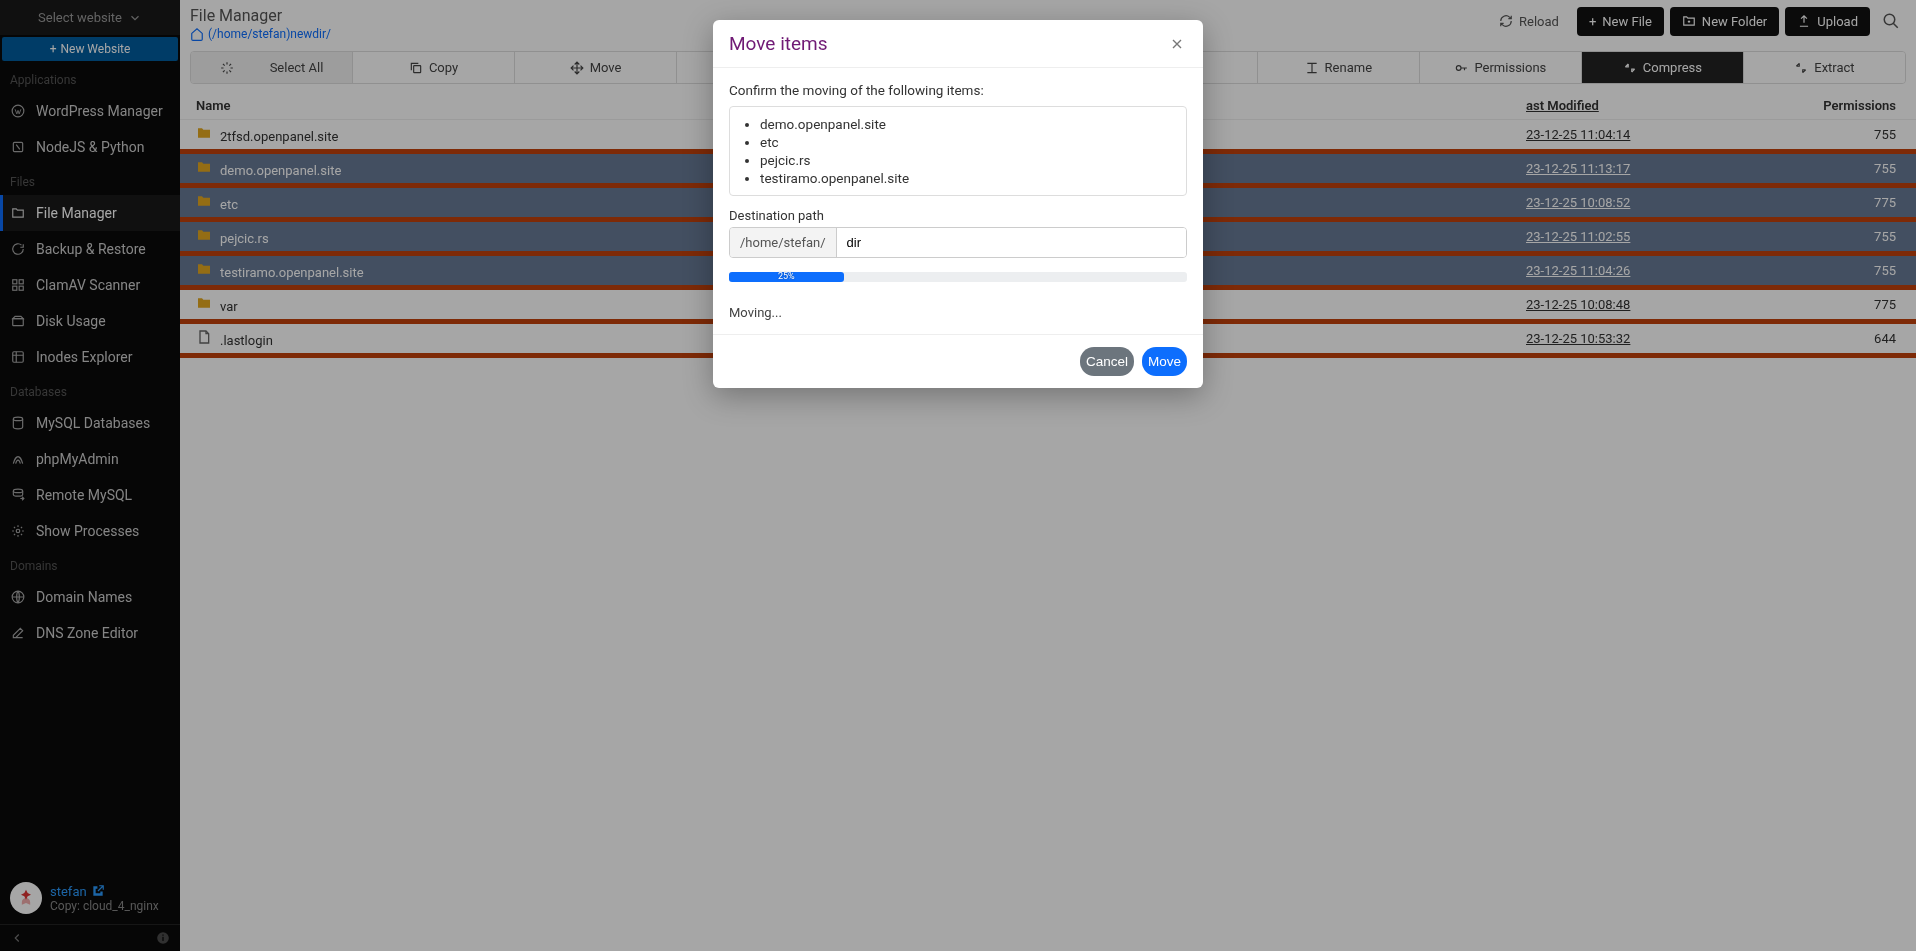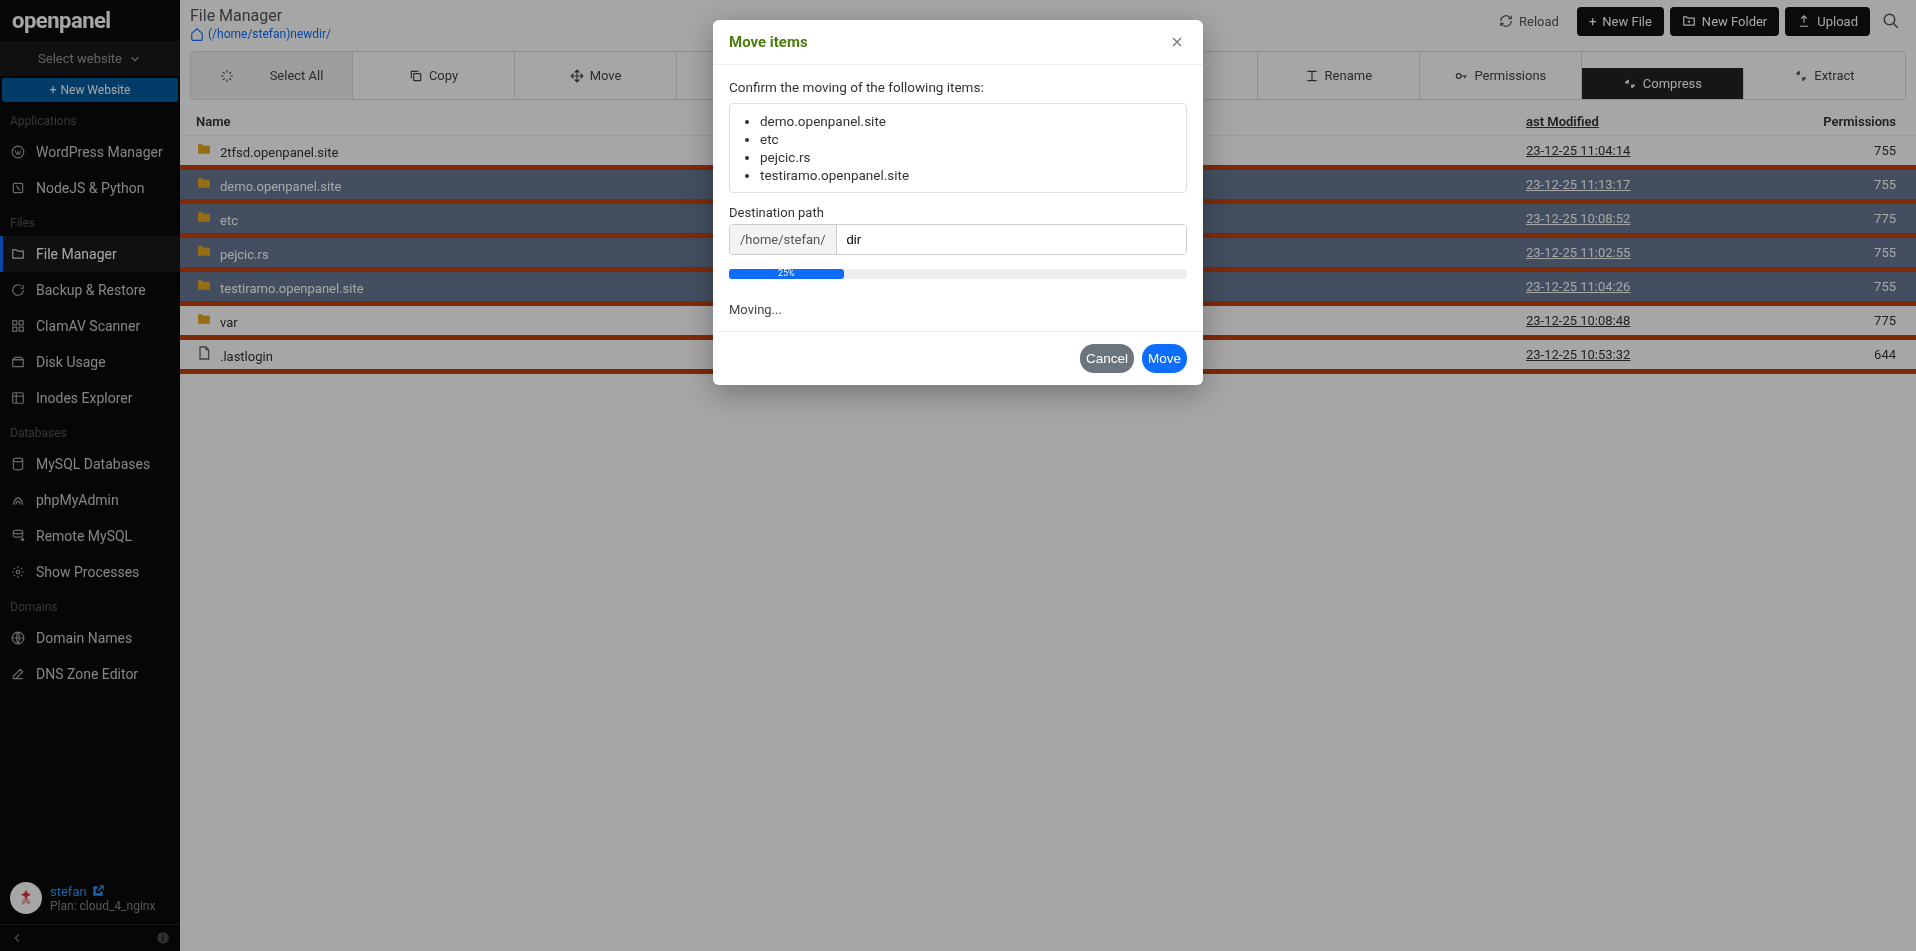--- a/index.html
+++ b/index.html
@@ -36,38 +36,38 @@
   .hdr-btn { display: flex; align-items: center; gap: 6px; padding: 7px 12px; border-radius: 4px; font-size: 13px; cursor: pointer; }
   .hdr-btn.ghost { color: #555; }
   .hdr-btn.dark { background: #111; color: #fff; }
   .hdr-search { width: 30px; height: 30px; display: flex; align-items: center; justify-content: center; color: #555; cursor: pointer; }
   
   
   .toolbar { display: flex; border: 1px solid #ddd; border-radius: 4px; margin: 8px 10px; overflow: hidden; }
   .tool-btn { flex: 1; display: flex; align-items: center; justify-content: center; gap: 6px; padding: 8px 0; font-size: 13px; color: #444; cursor: pointer; border-right: 1px solid #ddd; background: #fff; }
   .tool-btn:last-child { border-right: none; }
   .tool-btn.active { background: #f2f2f2; gap: 36px; }
-  .tool-btn.dark-active { background: #222; color: #fff; margin-top: 16px; }
+  .tool-btn.dark-active { background: #222; color: #fff; }
   
   
   .file-table { flex: 1; overflow: auto; }
   .ft-head { display: flex; padding: 6px 10px; font-weight: 600; color: #333; font-size: 13px; border-bottom: 1px solid #eee; }
   .col-name { flex: 1; padding-left: 6px; }
   .col-mod { width: 270px; text-decoration: underline; }
   .col-perm { width: 110px; text-align: right; padding-right: 10px; }
   .ft-row { display: flex; padding: 5px 10px; font-size: 13px; align-items: center; border-bottom: 5px solid #c2410c; cursor: pointer; }
   .ft-row.selected { background: #687a95 !important; color: #fff; }
   .ft-row.selected .file-icon svg { fill: #d8a93a; }
   .file-icon { width: 18px; margin-right: 6px; display: inline-flex; }
   
   
   .overlay { position: absolute; inset: 0; background: rgba(0,0,0,0.35); display: flex; align-items: flex-start; justify-content: center; padding-top: 20px; }
   .modal { background: #fff; border-radius: 6px; width: 490px; box-shadow: 0 8px 30px rgba(0,0,0,0.3); overflow: hidden; }
   .modal-head { display: flex; justify-content: space-between; align-items: center; padding: 12px 16px; border-bottom: 1px solid #eee; }
-  .modal-title { font-size: 15px; color: #4d7c0f; font-weight: bold; }
+  .modal-title { font-size: 19px; color: #701a75; }
   .modal-close { cursor: pointer; color: #777; width: 20px; height: 20px; display: flex; align-items: center; justify-content: center; }
   .modal-body { padding: 14px 16px; font-size: 13.5px; color: #333; }
   .items-box { border: 1px solid #ddd; border-radius: 4px; padding: 8px 12px 8px 30px; margin: 8px 0 12px; }
   .items-box li { padding: 1px 0; }
   .field-label { font-size: 13px; margin-bottom: 4px; display: block; }
   .input-group { display: flex; border: 1px solid #ccc; border-radius: 4px; overflow: hidden; margin-bottom: 14px; }
   .input-prefix { background: #f3f3f3; padding: 7px 10px; color: #555; border-right: 1px solid #ccc; font-size: 13px; }
   .input-main { flex: 1; border: none; padding: 7px 10px; font-size: 13px; outline: none; }
   .progress-wrap { height: 10px; background: #eceef0; border-radius: 3px; position: relative; margin-bottom: 6px; }
   .progress-bar { height: 100%; background: #0d6efd; border-radius: 3px; position: relative; }
@@ -80,21 +80,20 @@
   
   svg { display: block; }
   .mini-icon { width: 14px; height: 14px; }
 </style>
 </head>
 <body>
 
 <div class="app">
 
   <aside class="sidebar">
-    <div class="sidebar-logo">openpanel</div>
     <div class="website-select">
       <span>Select website</span>
       <span class="icon">
         <svg class="mini-icon" viewBox="0 0 24 24" fill="none" stroke="currentColor" stroke-width="2">
             <polyline points="6 9 12 15 18 9"></polyline>
           </svg>
       </span>
     </div>
     <div class="new-website-btn">
       <span>+</span>
@@ -232,21 +231,21 @@
             <path fill="#d33" d="M12 12a5 5 0 0 1 5 5v3l-5-2-5 2v-3a5 5 0 0 1 5-5z" opacity=".4"></path>
           </svg>
       </div>
       <div>
         <div class="user-name">
           <span>stefan</span>
           <svg class="mini-icon" viewBox="0 0 24 24" fill="none" stroke="currentColor" stroke-width="2">
               <path d="M14 3h7v7M21 3l-9 9M5 5h5v2H7v10h10v-3h2v5H5z"></path>
             </svg>
         </div>
-        <div class="user-plan">Plan: cloud_4_nginx</div>
+        <div class="user-plan">Copy: cloud_4_nginx</div>
       </div>
     </div>
     <div class="sidebar-bottom">
       <span>
         <svg class="mini-icon" viewBox="0 0 24 24" fill="none" stroke="currentColor" stroke-width="2">
             <polyline points="15 18 9 12 15 6"></polyline>
           </svg>
       </span>
       <span>
         <svg width="14" height="14" viewBox="0 0 24 24" fill="currentColor">

